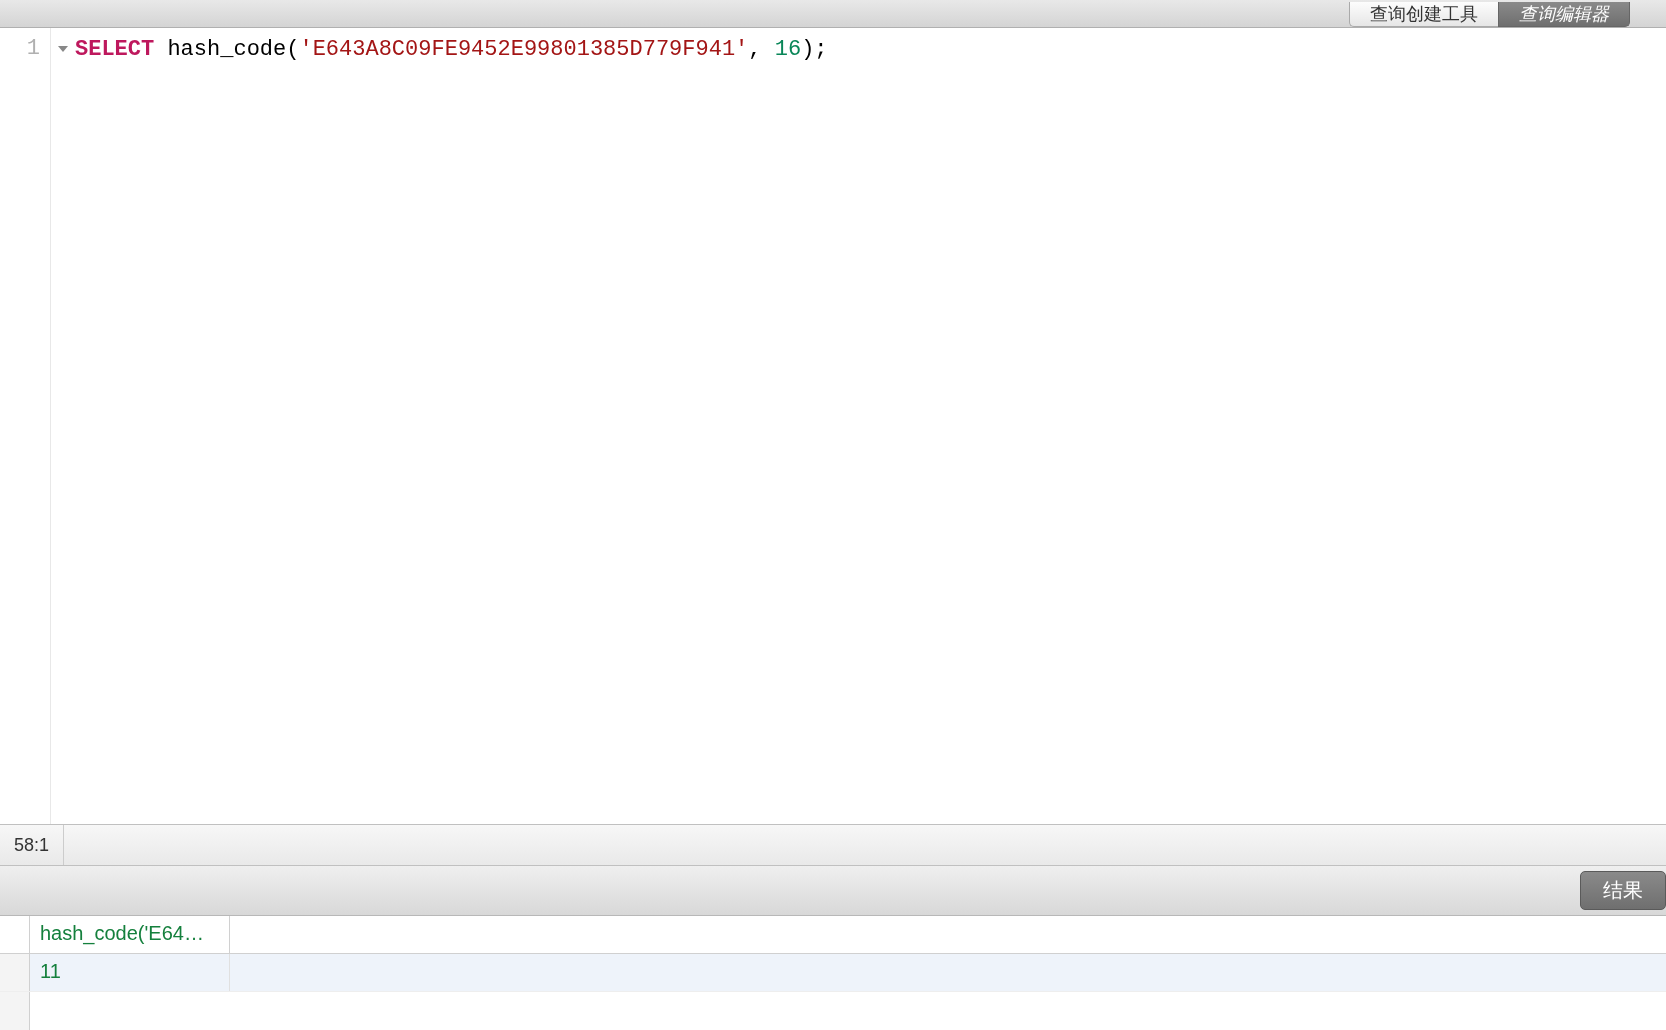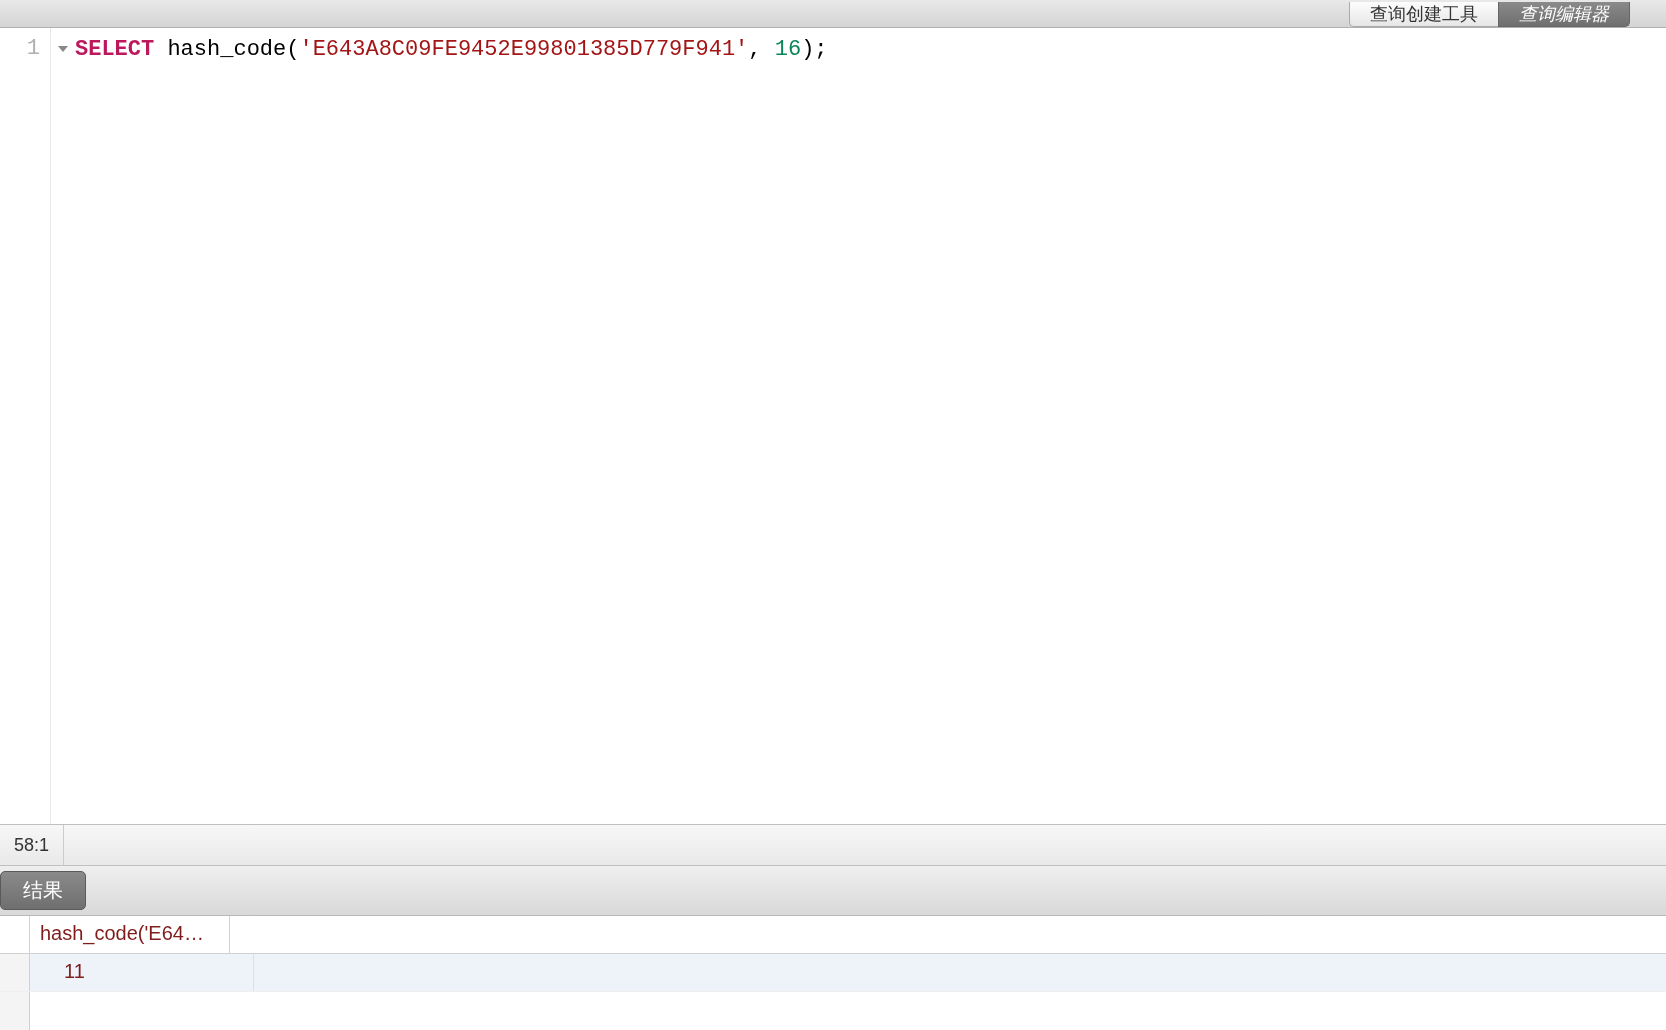--- a/index.html
+++ b/index.html
@@ -126,21 +126,21 @@
       border-right: 1px solid #ccc;
       min-width: 64px;
       justify-content: center;
     }
     .result-tab-bar {
       height: 50px;
       background: linear-gradient(to bottom, #efefef, #d8d8d8);
       border-bottom: 1px solid #b8b8b8;
       display: flex;
       align-items: center;
-      justify-content: flex-start;
+      justify-content: flex-end;
     }
     .result-tab {
       padding: 5px 22px;
       font-size: 20px;
       color: #fff;
       background: linear-gradient(to bottom, #8a8a8a, #6f6f6f);
       border: 1px solid #5a5a5a;
       border-radius: 5px;
       cursor: pointer;
     }
@@ -154,39 +154,38 @@
       display: flex;
       height: 38px;
       border-bottom: 1px solid #d0d0d0;
       background: #ffffff;
     }
     .result-row {
       display: flex;
       height: 38px;
       border-bottom: 1px solid #eee;
       background: #eef3fa;
-      gap: 24px;
     }
     .result-row-blank {
       display: flex;
       height: 38px;
       background: #ffffff;
     }
     .row-handle {
       width: 30px;
       border-right: 1px solid #d0d0d0;
       background: #f4f4f4;
     }
     .result-header-row .row-handle {
       background: #ffffff;
     }
     .result-cell {
       padding: 6px 10px;
       font-size: 20px;
-      color: #7f1d1d;
+      color: #15803d;
       width: 200px;
       border-right: 1px solid #e0e0e0;
       white-space: nowrap;
       overflow: hidden;
       text-overflow: ellipsis;
     }
     .result-header-row .result-cell {
       font-weight: normal;
       border-right: 1px solid #d0d0d0;
     }

